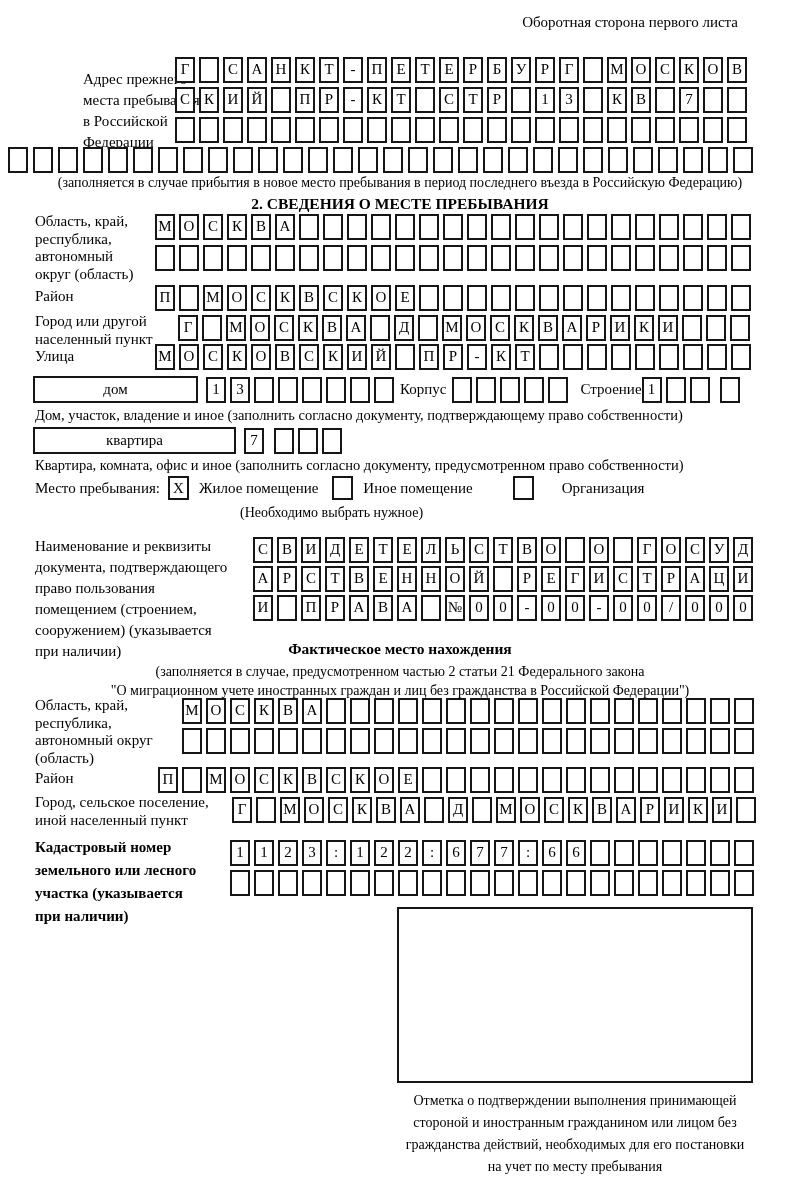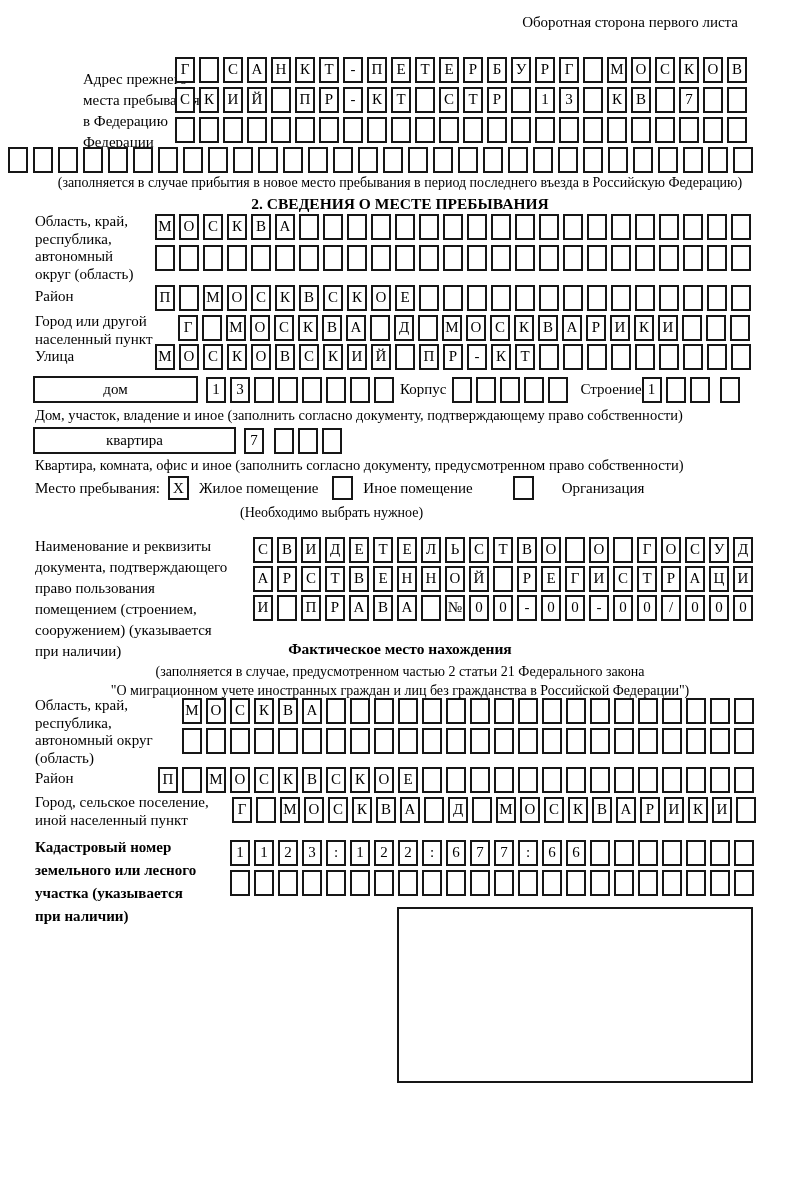--- a/index.html
+++ b/index.html
@@ -31,21 +31,21 @@
 </head>
 <body>
 
 <div class="page">
 
   <div class="hdr">Оборотная сторона первого листа</div>
 
   <div class="lbl lh21" style="left:38px;top:69px;margin-left:45px;">
       <div>Адрес прежнего</div>
       <div>места пребывания</div>
-      <div>в Федерацию</div>
+      <div>в Российской</div>
       <div>Федерации</div>
     </div>
   <div class="cellrow" id="addr-r1" style="left:175px;top:57px;"><span class="cell">Г</span><span class="cell"></span><span class="cell">С</span><span class="cell">А</span><span class="cell">Н</span><span class="cell">К</span><span class="cell">Т</span><span class="cell">-</span><span class="cell">П</span><span class="cell">Е</span><span class="cell">Т</span><span class="cell">Е</span><span class="cell">Р</span><span class="cell">Б</span><span class="cell">У</span><span class="cell">Р</span><span class="cell">Г</span><span class="cell"></span><span class="cell">М</span><span class="cell">О</span><span class="cell">С</span><span class="cell">К</span><span class="cell">О</span><span class="cell">В</span></div>
   <div class="cellrow" id="addr-r2" style="left:175px;top:87px;"><span class="cell">С</span><span class="cell">К</span><span class="cell">И</span><span class="cell">Й</span><span class="cell"></span><span class="cell">П</span><span class="cell">Р</span><span class="cell">-</span><span class="cell">К</span><span class="cell">Т</span><span class="cell"></span><span class="cell">С</span><span class="cell">Т</span><span class="cell">Р</span><span class="cell"></span><span class="cell">1</span><span class="cell">3</span><span class="cell"></span><span class="cell">К</span><span class="cell">В</span><span class="cell"></span><span class="cell">7</span><span class="cell"></span><span class="cell"></span></div>
   <div class="cellrow" id="addr-r3" style="left:175px;top:117px;"><span class="cell"></span><span class="cell"></span><span class="cell"></span><span class="cell"></span><span class="cell"></span><span class="cell"></span><span class="cell"></span><span class="cell"></span><span class="cell"></span><span class="cell"></span><span class="cell"></span><span class="cell"></span><span class="cell"></span><span class="cell"></span><span class="cell"></span><span class="cell"></span><span class="cell"></span><span class="cell"></span><span class="cell"></span><span class="cell"></span><span class="cell"></span><span class="cell"></span><span class="cell"></span><span class="cell"></span></div>
   <div class="cellrow" id="addr-r4" style="left:8px;top:147px;"><span class="cell"></span><span class="cell"></span><span class="cell"></span><span class="cell"></span><span class="cell"></span><span class="cell"></span><span class="cell"></span><span class="cell"></span><span class="cell"></span><span class="cell"></span><span class="cell"></span><span class="cell"></span><span class="cell"></span><span class="cell"></span><span class="cell"></span><span class="cell"></span><span class="cell"></span><span class="cell"></span><span class="cell"></span><span class="cell"></span><span class="cell"></span><span class="cell"></span><span class="cell"></span><span class="cell"></span><span class="cell"></span><span class="cell"></span><span class="cell"></span><span class="cell"></span><span class="cell"></span><span class="cell"></span></div>
   <div class="cap center smallnote" style="top:175px;">(заполняется в случае прибытия в новое место пребывания в период последнего въезда в Российскую Федерацию)</div>
 
   <div class="title" style="top:195px;">2. СВЕДЕНИЯ О МЕСТЕ ПРЕБЫВАНИЯ</div>
 
@@ -136,14 +136,20 @@
   <div class="lbl lh23" style="left:35px;top:836px;font-weight:bold;">
       <div>Кадастровый номер</div>
       <div>земельного или лесного</div>
       <div>участка (указывается</div>
       <div>при наличии)</div>
     </div>
   <div class="cellrow" style="left:230px;top:840px;"><span class="cell">1</span><span class="cell">1</span><span class="cell">2</span><span class="cell">3</span><span class="cell">:</span><span class="cell">1</span><span class="cell">2</span><span class="cell">2</span><span class="cell">:</span><span class="cell">6</span><span class="cell">7</span><span class="cell">7</span><span class="cell">:</span><span class="cell">6</span><span class="cell">6</span><span class="cell"></span><span class="cell"></span><span class="cell"></span><span class="cell"></span><span class="cell"></span><span class="cell"></span><span class="cell"></span></div>
   <div class="cellrow" style="left:230px;top:870px;"><span class="cell"></span><span class="cell"></span><span class="cell"></span><span class="cell"></span><span class="cell"></span><span class="cell"></span><span class="cell"></span><span class="cell"></span><span class="cell"></span><span class="cell"></span><span class="cell"></span><span class="cell"></span><span class="cell"></span><span class="cell"></span><span class="cell"></span><span class="cell"></span><span class="cell"></span><span class="cell"></span><span class="cell"></span><span class="cell"></span><span class="cell"></span><span class="cell"></span></div>
 
   <div class="bigbox"></div>
+  <div class="confnote">
+      <div>Отметка о подтверждении выполнения принимающей</div>
+      <div>стороной и иностранным гражданином или лицом без</div>
+      <div>гражданства действий, необходимых для его постановки</div>
+      <div>на учет по месту пребывания</div>
+    </div>
 
 </div>
 
 </body></html>

